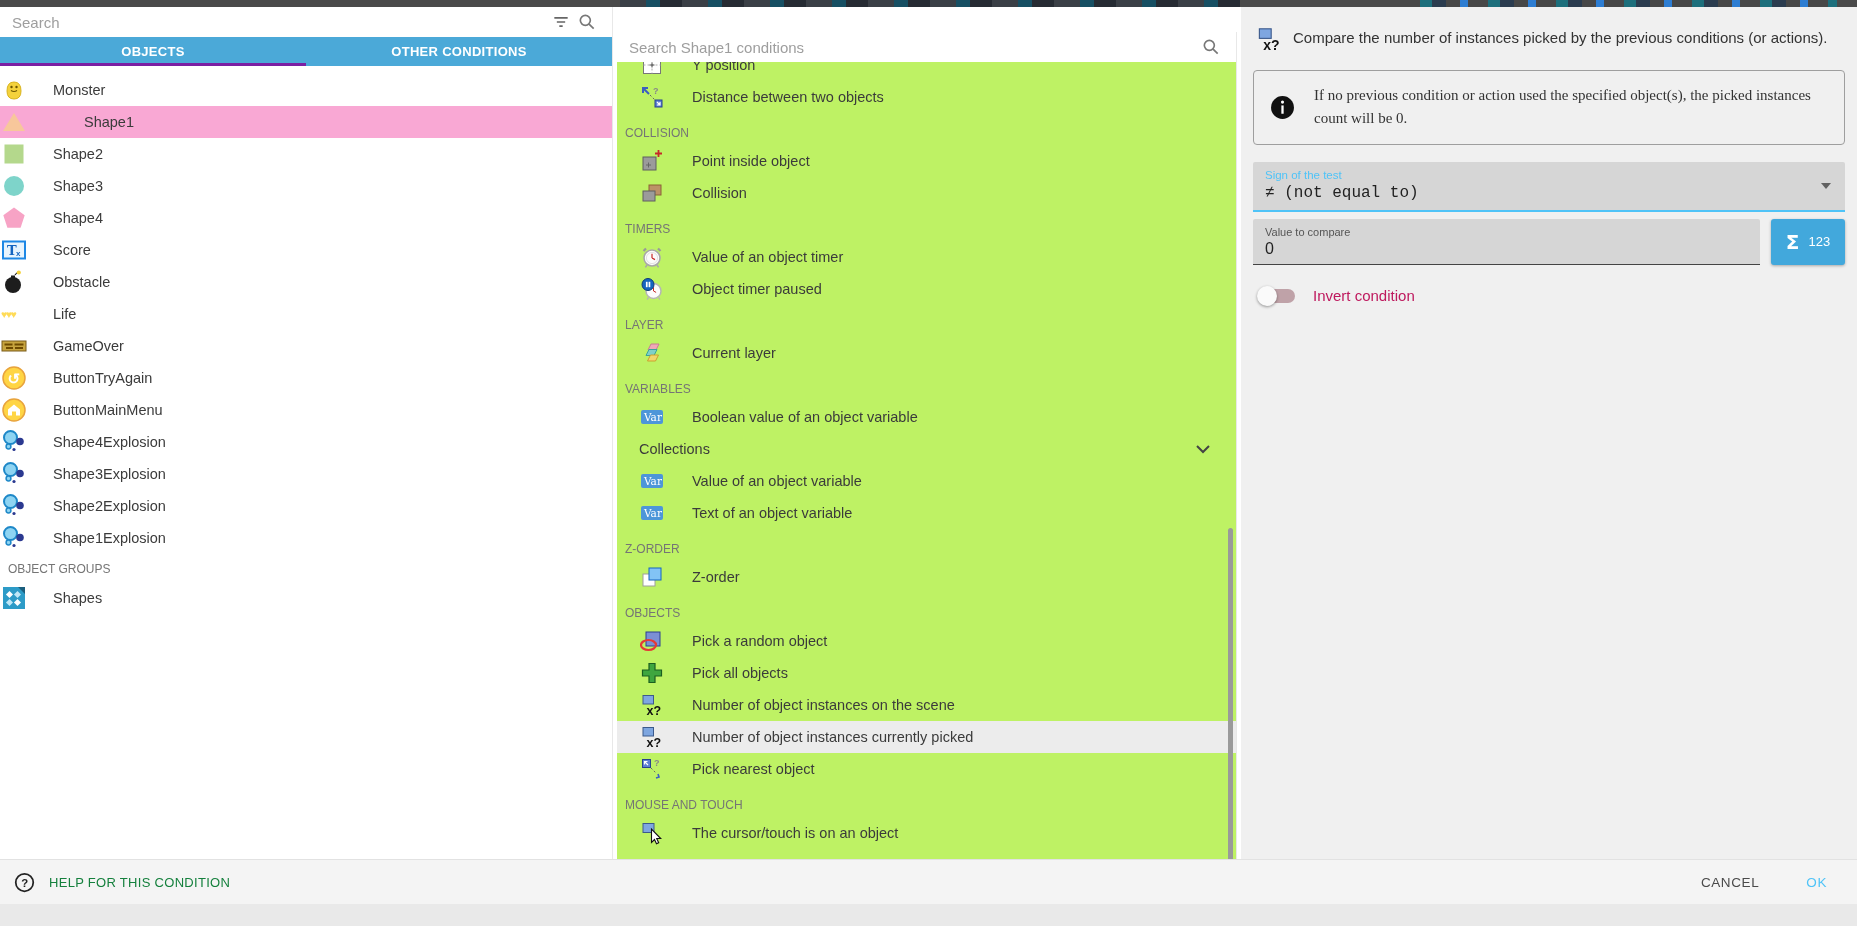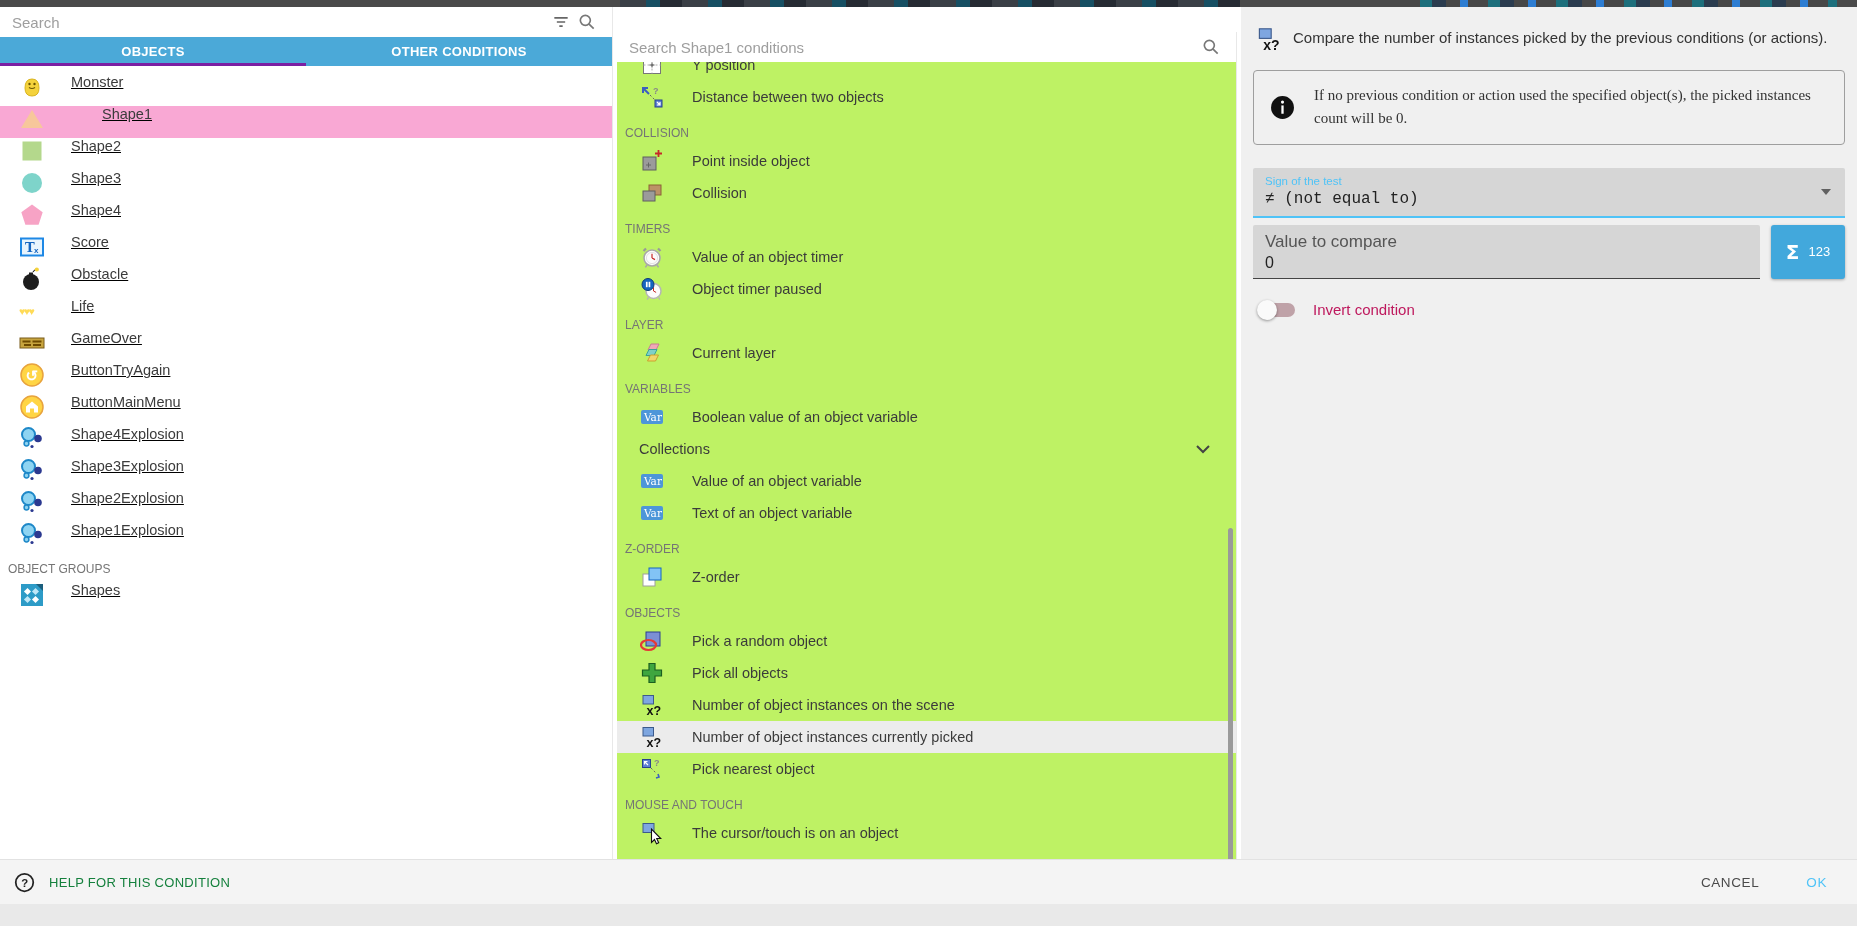--- a/index.html
+++ b/index.html
@@ -19,21 +19,21 @@
   .left-panel { position:absolute; top:7px; left:0; width:613px; bottom:45px; background:#fff; border-right:1px solid #e8e8e8; }
   .searchbar { height:30px; display:flex; align-items:center; padding:0 12px; background:#fff; }
   .searchbar input { flex:1; border:none; outline:none; font-size:15px; color:#333; font-family:"Liberation Sans",sans-serif; background:transparent; }
   .searchbar input::placeholder { color:#9e9e9e; }
   .adorn { width:26px; height:24px; display:flex; align-items:center; justify-content:center; flex:0 0 auto; }
   .lp-tabs { height:29px; background:#4BA9D8; display:flex; }
   .lp-tab { flex:1; position:relative; display:flex; align-items:center; justify-content:center;
     color:#fff; font-size:13px; font-weight:bold; letter-spacing:.3px; cursor:pointer; }
   .lp-tab.active::after { content:""; position:absolute; left:0; right:0; bottom:0; height:3px; background:#7B1FA2; }
   .lp-list { position:absolute; top:59px; bottom:0; left:0; right:0; overflow:hidden; padding-top:8px; }
-  .obj-row { height:32px; display:flex; align-items:flex-start; padding-left:19px; cursor:pointer;text-decoration:underline; }
+  .obj-row { height:32px; display:flex; align-items:center; padding-left:1px; cursor:pointer; }
   .obj-row.selected { background:#f9a8d4;gap:31px; }
   .obj-icon { width:26px; height:26px; display:flex; align-items:center; justify-content:center; flex:0 0 auto; }
   .obj-label { margin-left:26px; font-size:14.5px; color:#3b3b3b; white-space:nowrap; }
   .lp-group-header { height:28px; line-height:30px; padding-left:8px; font-size:12px; color:#757575; }
 
   
   .mid-panel { position:absolute; top:0; left:617px; width:620px; bottom:45px; background:#bef264; border-right:1px solid #e8e8e8;margin-top:32px; }
   .cond-list { position:absolute; top:30px; bottom:0; left:0; right:0; overflow:hidden; }
   .cond-row { height:32px; display:flex; align-items:center; padding-left:22px; cursor:pointer; }
   .cond-row.selected { background:#ececec; }
@@ -48,24 +48,24 @@
     font-size:12.5px; font-weight:bold; letter-spacing:.5px; cursor:pointer; box-shadow:0 1px 2px rgba(0,0,0,.25); }
   .add-btn .plus { font-size:19px; font-weight:normal; margin-right:11px; line-height:1; }
   .mid-scrollbar { position:absolute; right:3px; top:496px; width:5px; height:370px; background:#9a9a9a; border-radius:3px; cursor:pointer; }
 
   
   .right-panel { position:absolute; top:7px; left:1241px; right:0; bottom:45px; background:#f0f0f0; padding:10px 12px; }
   .desc-row { display:flex; align-items:flex-start; padding:8px 2px 0 2px; }
   .desc-text { margin-left:10px; font-size:15px; color:#333; line-height:1.4; padding-top:2px; }
   .info-box { margin-top:17px; border:1px solid #9e9e9e; border-radius:4px; padding:13px 16px; display:flex; align-items:center; background:#f0f0f0; }
   .info-text { margin-left:19px; font-size:15px; color:#333; line-height:1.55; max-width:505px;font-family:Liberation Serif, serif; }
-  .field-select { margin-top:23px; background:#d6d6d6; border-bottom:2px solid #4FC3F7; border-radius:2px 2px 0 0;
+  .field-select { margin-top:17px; background:#d6d6d6; border-bottom:2px solid #4FC3F7; border-radius:2px 2px 0 0;
     padding:7px 12px 8px; position:relative; cursor:pointer; }
   .field-label-blue { font-size:11.5px; color:#4FC3F7; }
-  .field-label-grey { font-size:17px; color:#555; }
+  .field-label-grey { font-size:11px; color:#555; }
   .field-value { font-size:16px; color:#222; margin-top:3px;font-family:Liberation Mono, monospace; }
   .dd-arrow { position:absolute; right:14px; top:21px; width:0; height:0;
     border-left:5px solid transparent; border-right:5px solid transparent; border-top:6px solid #616161; }
   .value-row { display:flex; margin-top:7px; align-items:stretch; }
   .field-input { flex:1; background:#d6d6d6; border-bottom:1px solid #444; border-radius:2px 2px 0 0; padding:7px 12px 6px; }
   .field-input input { width:100%; border:none; outline:none; background:transparent; font-size:16px; color:#222;
     font-family:"Liberation Sans",sans-serif; margin-top:2px; }
   .expr-btn { width:74px; margin-left:11px; background:#42A8DC; border:none; border-radius:3px; color:#fff;
     display:flex; align-items:center; justify-content:center; cursor:pointer; box-shadow:0 1px 3px rgba(0,0,0,.3); }
   .expr-sigma { font-size:20px; font-weight:bold; font-family:"DejaVu Sans",sans-serif; }

